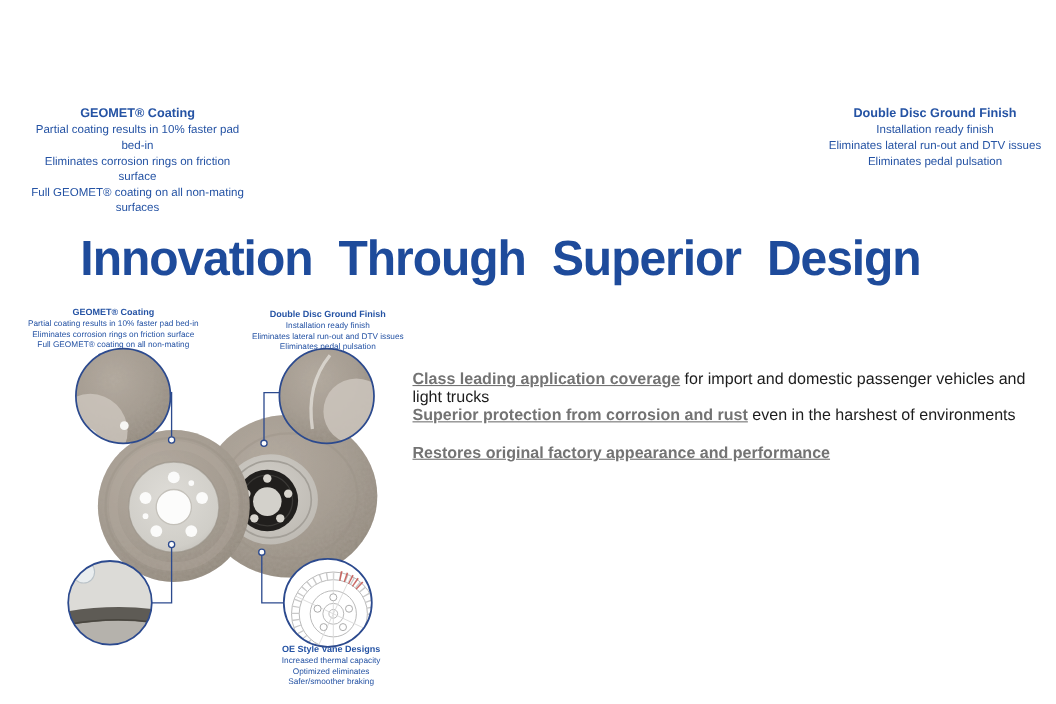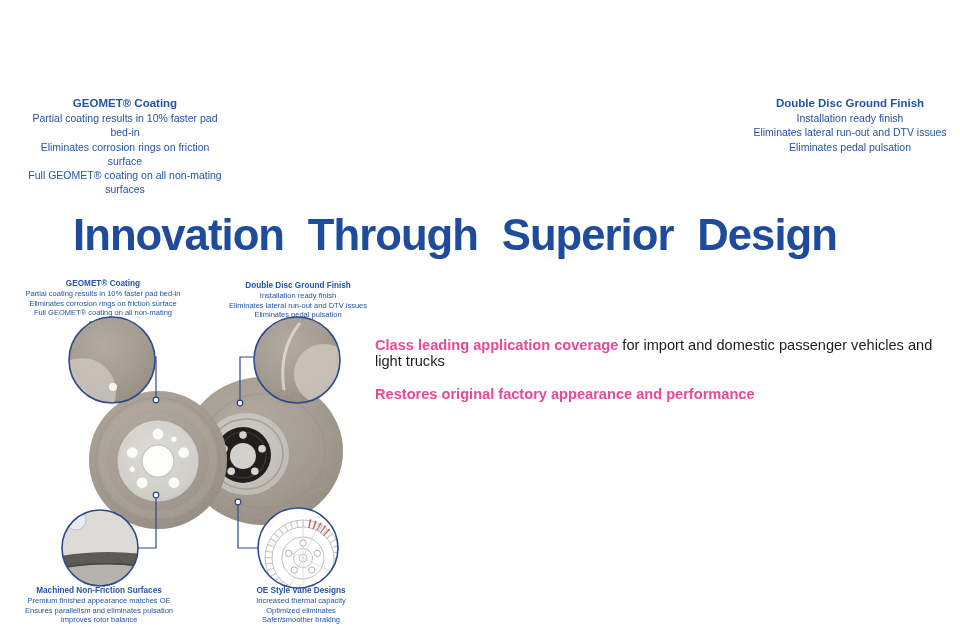--- a/index.html
+++ b/index.html
@@ -10,21 +10,21 @@
   .hero-callout .h{font-size:11.5px;font-weight:bold;line-height:15px;}
   
   .title{position:absolute;left:55px;top:169px;width:800px;text-align:center;
          color:#1e4b9b;font-weight:bold;font-size:45px;letter-spacing:-1px;word-spacing:13px;
          transform:scaleX(.97);transform-origin:center;}
   
   .mini-callout{position:absolute;text-align:center;color:#2553a4;font-size:7.5px;line-height:9.6px;}
   .mini-callout .h{font-size:8.2px;font-weight:bold;line-height:11px;}
   
   .benefit{position:absolute;left:375px;width:565px;color:#1d1d1d;font-size:14.6px;}
-  .benefit b{color:#ec4899;}
+  .benefit b{color:#737373;text-decoration:underline;}
   .benefit .brand{font-weight:400;letter-spacing:.3px;}
   .benefit sup{font-size:9px;}
   svg{position:absolute;}
 </style>
 </head>
 <body>
 
 <div class="canvas">
 
   <div class="hero-callout" style="left:25px;top:56px;width:200px">
@@ -50,26 +50,20 @@
     <div>Full GEOMET® coating on all non-mating surfaces</div>
   </div>
 
   <div class="mini-callout" style="left:217px;top:240px;width:162px">
     <div class="h">Double Disc Ground Finish</div>
     <div>Installation ready finish</div>
     <div>Eliminates lateral run-out and DTV issues</div>
     <div>Eliminates pedal pulsation</div>
   </div>
 
-  <div class="mini-callout" style="left:19px;top:545px;width:160px">
-    <div class="h">Machined Non-Friction Surfaces</div>
-    <div>Premium finished appearance matches OE</div>
-    <div>Ensures parallelism and eliminates pulsation</div>
-    <div>Improves rotor balance</div>
-  </div>
 
   <div class="mini-callout" style="left:221px;top:545px;width:160px">
     <div class="h">OE Style Vane Designs</div>
     <div>Increased thermal capacity</div>
     <div>Optimized eliminates</div>
     <div>Safer/smoother braking</div>
   </div>
 
   <svg style="left:0;top:268px" width="385" height="295" viewBox="0 268 385 295">
     <defs>
@@ -209,17 +203,20 @@
       <circle cx="112" cy="320" r="43"></circle>
       <circle cx="297" cy="320" r="43"></circle>
       <circle cx="100" cy="508" r="38"></circle>
       <circle cx="298" cy="508" r="40"></circle>
     </g>
   </svg>
 
   <div class="benefit" style="top:297px">
     <b>Class leading application coverage</b><span> for import and domestic passenger vehicles and light trucks</span>
   </div>
-  <div class="benefit" style="top:346px">
+  <div class="benefit" style="top:330px">
+    <b>Superior protection from corrosion and rust</b><span> even in the harshest of environments</span>
+  </div>
+  <div class="benefit" style="top:364px">
     <b>Restores original factory appearance and performance</b><span></span>
   </div>
 
 </div>
 
 </body></html>

